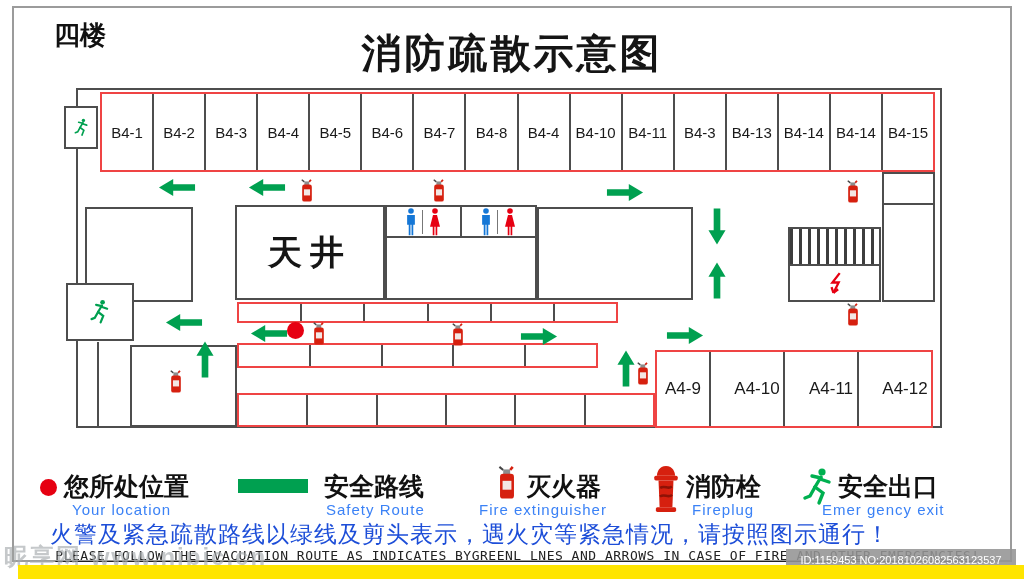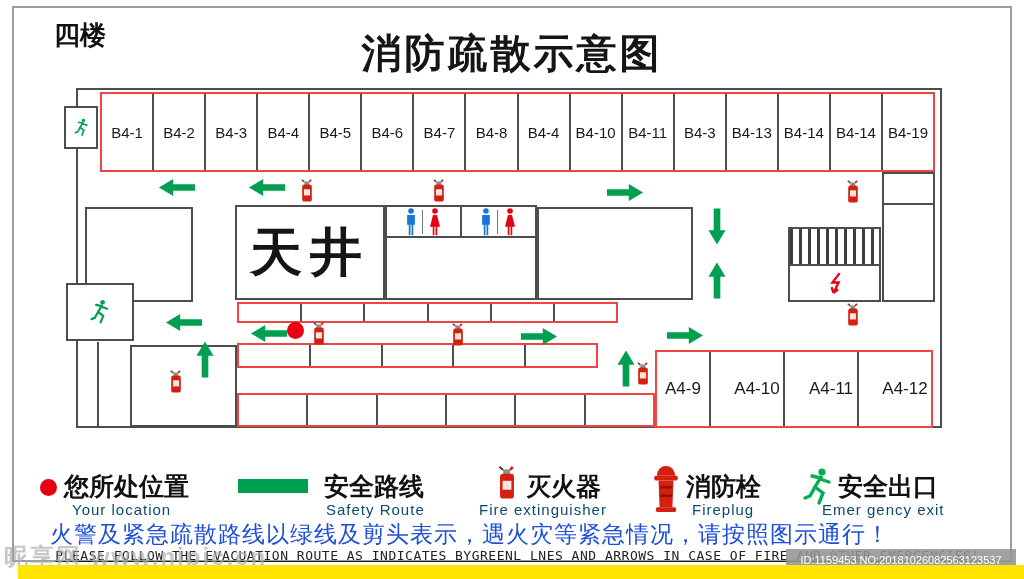--- a/index.html
+++ b/index.html
@@ -10,39 +10,39 @@
   .floor-label{font-size:26px;font-weight:bold;color:#111;}
   .title{font-size:40px;font-weight:bold;color:#151515;letter-spacing:3px;text-align:center;}
   
   .wall{border:2px solid #4d4d4d;background:transparent;}
   .room{border:2px solid #4d4d4d;background:#fff;}
   .row{display:flex;border:2px solid #ef4444;background:#fff;}
   .row>.cell{flex:1;border-right:2px solid #4d4d4d;display:flex;align-items:center;justify-content:center;
              font-size:15px;color:#1a1a1a;overflow:hidden;}
   .row>.cell:last-child{border-right:none;}
   .a4row>.cell{font-size:17px;}
-  .atrium-label{font-size:52px;font-weight:bold;color:#151515;letter-spacing:8px;}
+  .atrium-label{font-size:34px;font-weight:bold;color:#151515;letter-spacing:8px;}
   .hstripes{background:repeating-linear-gradient(180deg,#4d4d4d 0 2px,#fff 2px 6px);}
   .vstripes{background:repeating-linear-gradient(90deg,#3d3d3d 0 3px,#fff 3px 9px);}
   .stairbox{border:2px solid #4d4d4d;background:#fff;display:flex;align-items:center;justify-content:center;}
   .manbg{background:#fff;border-radius:3px;padding:0 1px;display:flex;align-items:center;justify-content:center;}
   
   .arr{width:38px;height:19px;color:#00a050;}
   .arr svg{display:block;width:100%;height:100%;fill:currentColor;}
   .arr.right{transform:scaleX(-1);}
   .arr.up{transform:rotate(90deg);}
   .arr.down{transform:rotate(-90deg);}
   .dot{border-radius:50%;background:#e60012;}
   .ext{width:14px;height:27px;}
   .ext svg{display:block;width:100%;height:100%;}
   .wc-pair{display:flex;align-items:center;gap:3px;}
   .wc-div{width:1px;height:24px;background:#777;}
   
   .lg-zh{font-size:25px;font-weight:bold;color:#111;white-space:nowrap;}
-  .lg-en{font-size:15px;color:#0c4a6e;white-space:nowrap;letter-spacing:1px;}
+  .lg-en{font-size:15px;color:#3b82f6;white-space:nowrap;letter-spacing:1px;}
   .green-bar{background:#00a050;}
   
   .notice-zh{font-size:23px;color:#1d4ed8;text-align:center;white-space:nowrap;letter-spacing:1px;}
   .notice-en{font-size:13px;color:#222;text-align:center;white-space:nowrap;
              font-family:"DejaVu Sans Mono","Liberation Mono",monospace;letter-spacing:0.5px;text-decoration:underline;}
   .wm-site{font-size:24px;font-weight:bold;color:#a7acaf;opacity:.65;letter-spacing:2px;white-space:nowrap;}
   .wm-id{background:rgba(148,148,148,.88);color:#fff;font-size:11px;line-height:22px;text-align:center;white-space:nowrap;}
   .yellow-bar{background:#ffe500;}
 </style>
 </head>
@@ -142,21 +142,21 @@
       <div class="cell">
           <span>B4-13</span>
         </div>
       <div class="cell">
           <span>B4-14</span>
         </div>
       <div class="cell">
           <span>B4-14</span>
         </div>
       <div class="cell">
-          <span>B4-19</span>
+          <span>B4-15</span>
         </div>
     </div>
 
     <div class="abs room" style="left:882px;top:172px;width:53px;height:33px;"></div>
     <div class="abs room" style="left:882px;top:203px;width:53px;height:99px;"></div>
 
     <div class="abs room" style="left:85px;top:207px;width:108px;height:95px;"></div>
 
     <div class="abs room" style="left:235px;top:205px;width:150px;height:95px;display:flex;align-items:center;justify-content:center;">
       <span class="atrium-label">天井</span>

